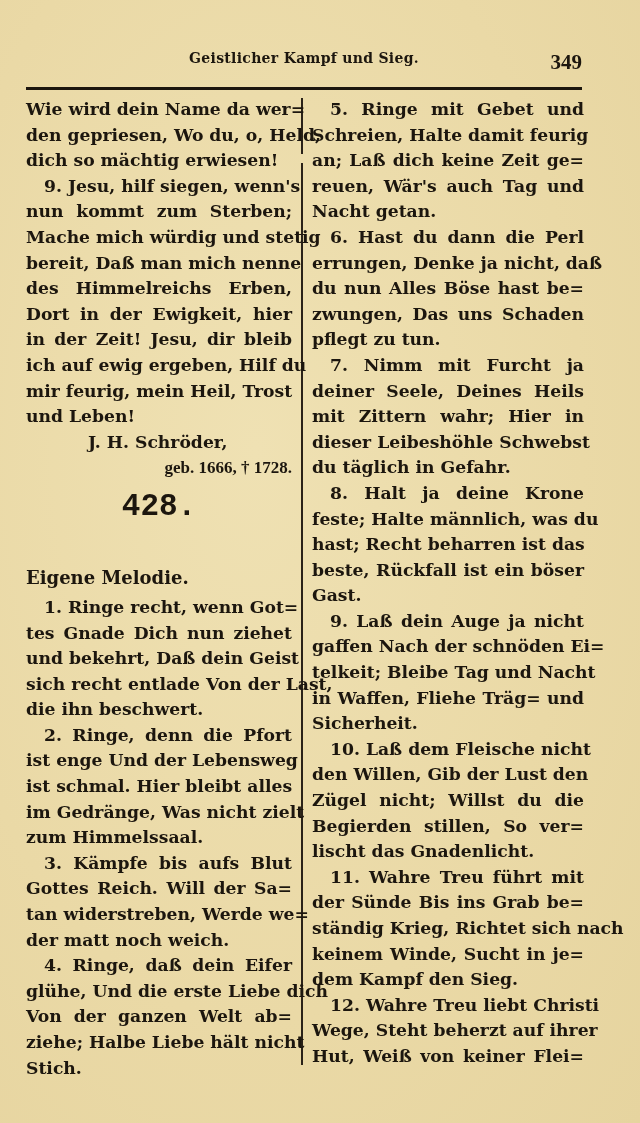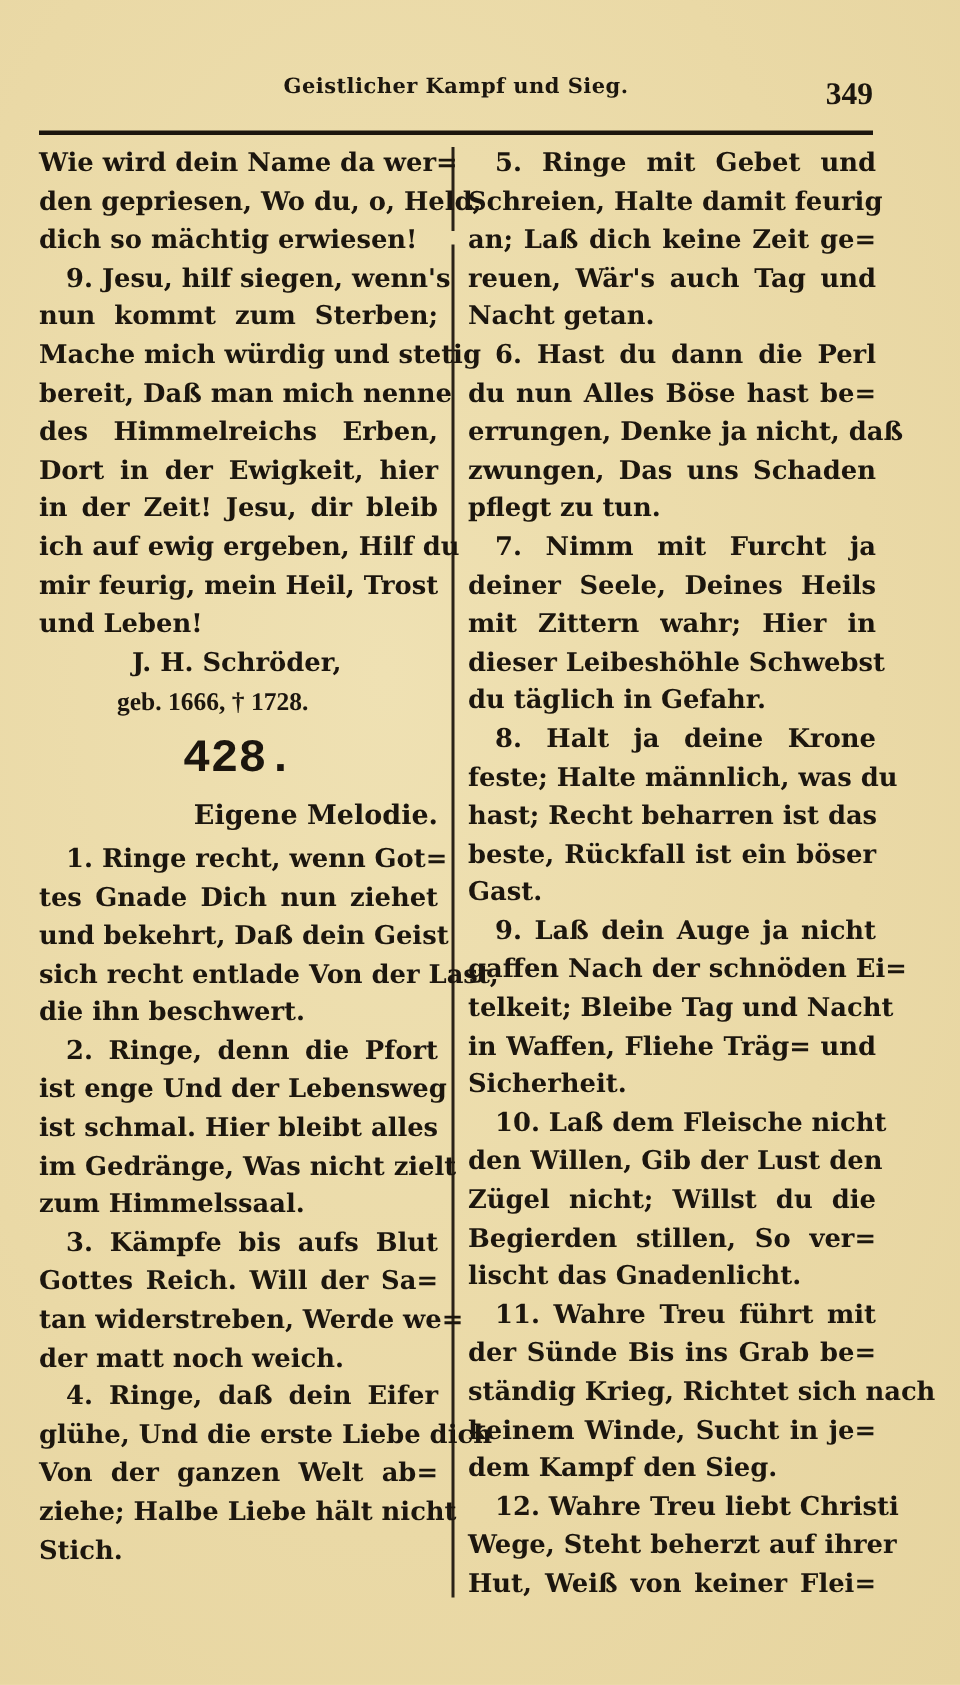--- a/index.html
+++ b/index.html
@@ -32,27 +32,27 @@
   }
   .col-left { left: 26px; width: 266px; }
   .col-right { left: 312px; width: 272px; }
   .line { display: block; text-align: justify; text-align-last: justify; white-space: nowrap; height: 25.6px; }
   .line.last { text-align-last: left; }
   .line.indent { padding-left: 18px; }
   .col-rule-top { position: absolute; left: 301px; top: 98px; width: 2px; height: 56px; background: #2a2218; }
   .col-rule-main { position: absolute; left: 301px; top: 163px; width: 2px; height: 902px; background: #2a2218; }
   .attribution { display: block; font-weight: bold; height: 25.6px; }
   .attr-name { padding-left: 62px; }
-  .attr-dates { padding-left: 52px; font-family: "Liberation Serif", serif; font-size: 17px; }
+  .attr-dates { padding-left: 52px; font-family: "Liberation Serif", serif; font-size: 17px; text-align: right; }
   .hymn-number {
     display: block; text-align: center; font-size: 31px; font-weight: bold;
     height: 44px; line-height: 44px; margin-top: 4px;
     font-family: Liberation Mono, monospace;
   }
-  .melody { display: block; text-align: right; height: 32px; line-height: 30px; font-weight: bold; font-size: 18px; }
+  .melody { display: block; text-align: left; height: 32px; line-height: 30px; font-weight: bold; font-size: 18px; margin-top: 34px; }
 </style>
 </head>
 <body>
 
 <div class="header">
   <div class="running-title">Geistlicher Kampf und Sieg.</div>
   <div class="page-number">349</div>
 </div>
 <div class="header-rule"></div>
 
@@ -116,22 +116,22 @@
 <div class="col col-right">
   <div>
     <span class="line indent">5. Ringe mit Gebet und</span>
     <span class="line">Schreien, Halte damit feurig</span>
     <span class="line">an; Laß dich keine Zeit ge=</span>
     <span class="line">reuen, Wär's auch Tag und</span>
     <span class="line last">Nacht getan.</span>
   </div>
   <div>
     <span class="line indent">6. Hast du dann die Perl</span>
+    <span class="line">errungen, Denke ja nicht, daß</span>
     <span class="line">du nun Alles Böse hast be=</span>
-    <span class="line">errungen, Denke ja nicht, daß</span>
     <span class="line">zwungen, Das uns Schaden</span>
     <span class="line last">pflegt zu tun.</span>
   </div>
   <div>
     <span class="line indent">7. Nimm mit Furcht ja</span>
     <span class="line">deiner Seele, Deines Heils</span>
     <span class="line">mit Zittern wahr; Hier in</span>
     <span class="line">dieser Leibeshöhle Schwebst</span>
     <span class="line last">du täglich in Gefahr.</span>
   </div>

